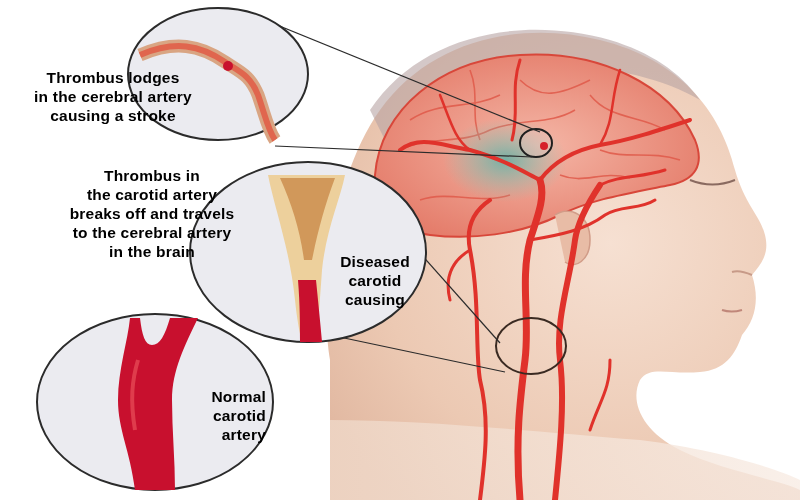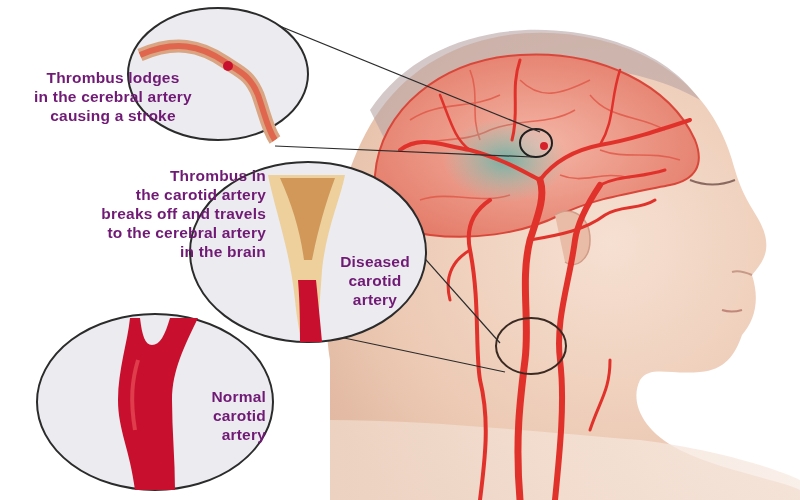--- a/index.html
+++ b/index.html
@@ -6,21 +6,21 @@
   body {
     width: 800px; height: 500px; overflow: hidden;
     background: #ffffff;
     font-family: "Liberation Sans", "DejaVu Sans", sans-serif;
     position: relative;
   }
   #stage { position: absolute; left: 0; top: 0; width: 800px; height: 500px; }
   .label {
     position: absolute;
     font-weight: bold;
-    color: #701a75;
+    color: #000000;
     text-align: center;
     line-height: 19px;
     font-size: 15.5px;
     letter-spacing: 0.2px;
     white-space: pre-line;
   }
 </style>
 </head>
 <body>
 
@@ -120,26 +120,26 @@
       <ellipse cx="155" cy="402" rx="118" ry="88" fill="#ebebf0" stroke="#2b2b2b" stroke-width="2"></ellipse>
       <path d="M130 318 C128 340 118 370 118 400 C118 430 130 450 135 490 L175 490 C175 460 172 430 172 400 C172 370 185 345 198 318 L170 318 C165 335 160 345 152 345 C145 345 142 335 140 318 Z" fill="#c8102e"></path>
       <path d="M138 360 C132 380 130 400 135 430" stroke="#e8505a" stroke-width="4" fill="none" opacity="0.7"></path>
     </g>
   </svg>
 
   <div class="label" style="left:8px; top:68px; width:210px;">Thrombus lodges
 in the cerebral artery
 causing a stroke</div>
 
-  <div class="label" style="left:26px; top:166px; width:240px;text-align:right;">Thrombus in
+  <div class="label" style="left:32px; top:166px; width:240px;">Thrombus in
 the carotid artery
 breaks off and travels
 to the cerebral artery
 in the brain</div>
 
   <div class="label" style="left:330px; top:252px; width:90px;">Diseased
 carotid
-artery</div>
+causing</div>
 
   <div class="label" style="left:182px; top:387px; width:84px;text-align:right;">Normal
 carotid
 artery</div>
 </div>
 
 </body></html>

